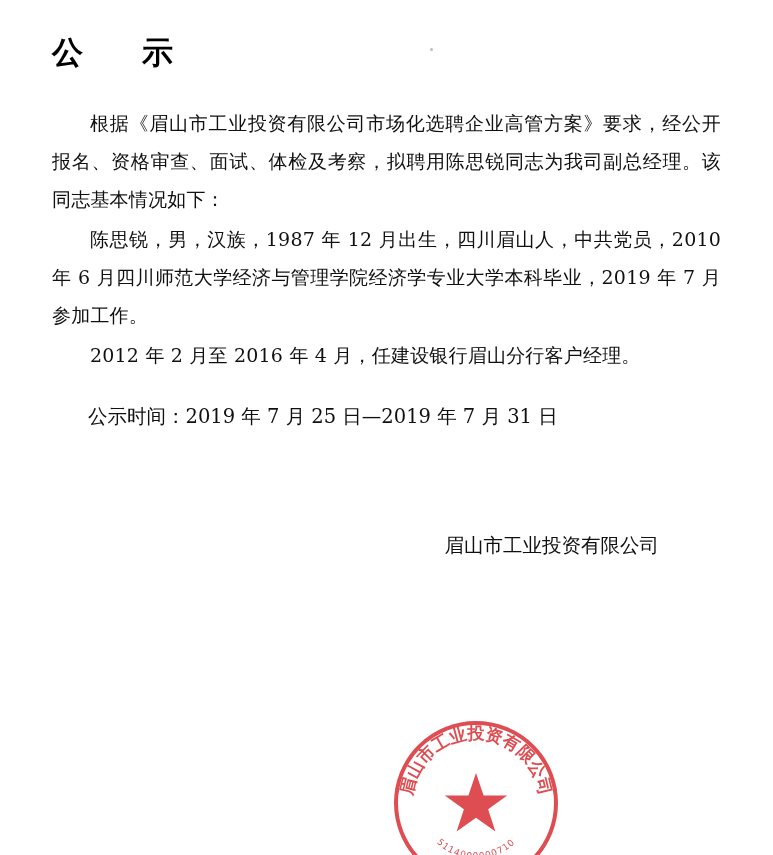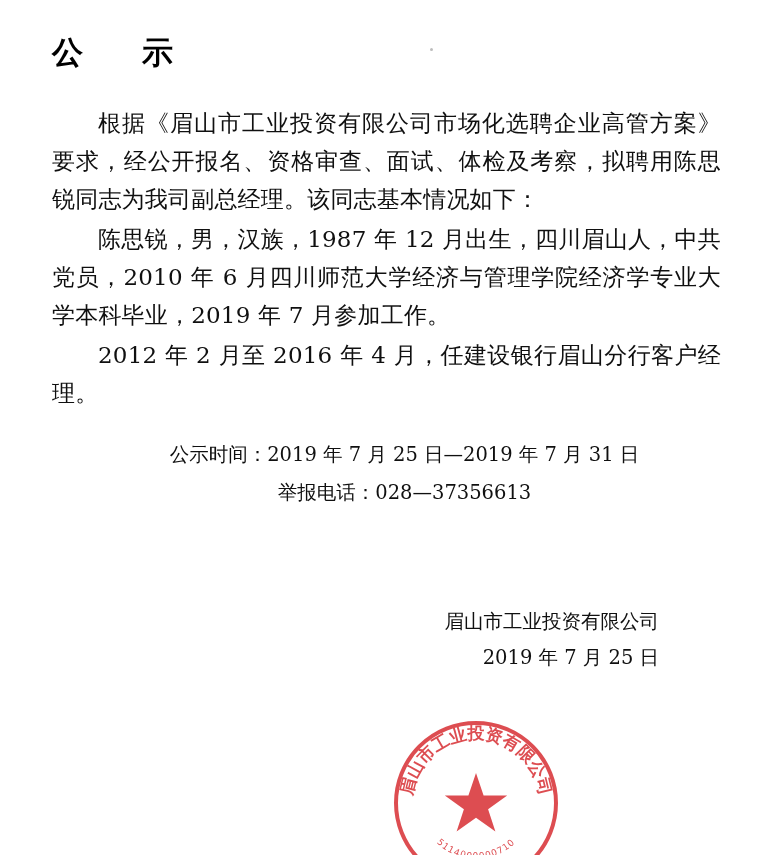--- a/index.html
+++ b/index.html
@@ -29,39 +29,38 @@
     font-size: 31px;
     font-weight: bold;
     letter-spacing: 14px;
     margin: 32px 0 30px 0;
     font-family: "DejaVu Serif", "Liberation Serif", serif;
     color: #000000;
   }
 
   .body-text p {
     margin: 0 0 2px 0;
-    font-size: 23px;
+    font-size: 19px;
     line-height: 38px;
     text-indent: 2em;
     text-align: justify;
     text-justify: inter-ideograph;
     color: #101010;
     letter-spacing: 0.2px;
   }
 
   .meta {
     margin-top: 24px;
     font-size: 19.5px;
     line-height: 38px;
     padding-left: 36px;
     color: #101010;
   }
   .meta div {
     white-space: nowrap;
-    text-align: center;
   }
 
   .signature {
     margin-top: 92px;
     text-align: right;
     padding-right: 62px;
     font-size: 19.5px;
     line-height: 36px;
     color: #101010;
     position: relative;
@@ -117,28 +116,24 @@
   <div class="body-text">
     <p>根据《眉山市工业投资有限公司市场化选聘企业高管方案》要求，经公开报名、资格审查、面试、体检及考察，拟聘用陈思锐同志为我司副总经理。该同志基本情况如下：</p>
     <p>陈思锐，男，汉族，1987 年 12 月出生，四川眉山人，中共党员，2010 年 6 月四川师范大学经济与管理学院经济学专业大学本科毕业，2019 年 7 月参加工作。</p>
     <p>2012 年 2 月至 2016 年 4 月，任建设银行眉山分行客户经理。</p>
   </div>
 
   <div class="meta">
     <div>
       <span>公示时间：</span><span>2019 年 7 月 25 日—2019 年 7 月 31 日</span>
     </div>
-    <div>
-      <span>举报电话：</span><span>028—37356613</span>
-    </div>
   </div>
 
   <div class="signature">
     <div>眉山市工业投资有限公司</div>
-    <div>2019 年 7 月 25 日</div>
   </div>
 
   <div class="seal">
     <svg width="172" height="172" viewBox="0 0 172 172" xmlns="http://www.w3.org/2000/svg">
       <defs>
         <path id="sealArc" d="M 22,86 A 64,64 0 1 1 150,86"></path>
         <path id="sealArcBottom" d="M 30,86 A 56,56 0 0 0 142,86"></path>
       </defs>
       <circle cx="86" cy="86" r="80" fill="none" stroke="#d6272c" stroke-width="4"></circle>
 

